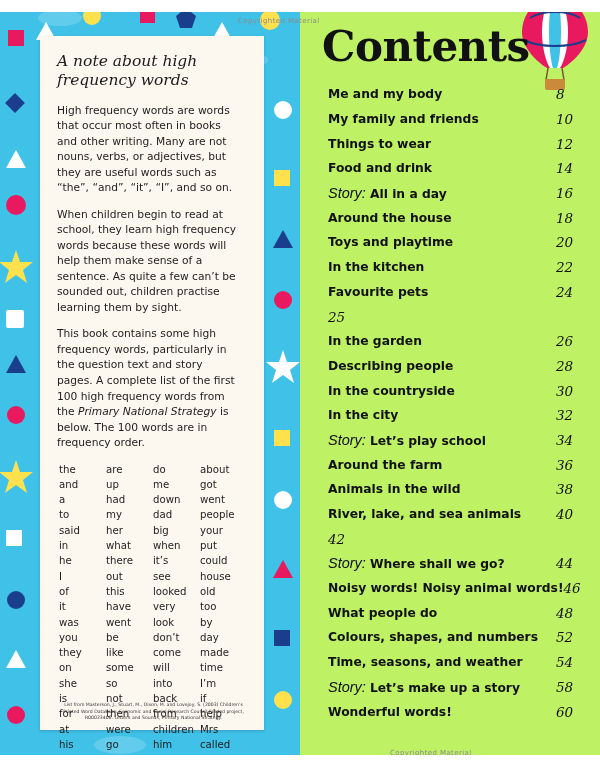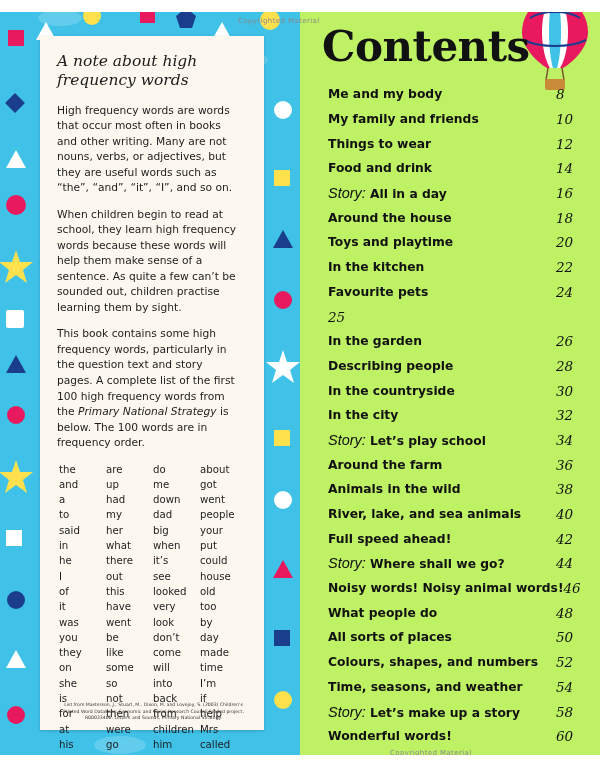--- a/index.html
+++ b/index.html
@@ -374,38 +374,33 @@
         </div>
         <div class="toc-row">
           <div class="toc-label">Animals in the wild</div>
           <div class="toc-page">38</div>
         </div>
         <div class="toc-row">
           <div class="toc-label">River, lake, and sea animals</div>
           <div class="toc-page">40</div>
         </div>
         <div class="toc-row">
-          <div class="toc-label">Full speed ahead!</div>
           <div class="toc-page">42</div>
         </div>
         <div class="toc-row">
           <div class="toc-label"><span class="story-tag">Story: </span>Where shall we go?</div>
           <div class="toc-page">44</div>
         </div>
         <div class="toc-row">
           <div class="toc-label">Noisy words! Noisy animal words!</div>
           <div class="toc-page">46</div>
         </div>
         <div class="toc-row">
           <div class="toc-label">What people do</div>
           <div class="toc-page">48</div>
-        </div>
-        <div class="toc-row">
-          <div class="toc-label">All sorts of places</div>
-          <div class="toc-page">50</div>
         </div>
         <div class="toc-row">
           <div class="toc-label">Colours, shapes, and numbers</div>
           <div class="toc-page">52</div>
         </div>
         <div class="toc-row">
           <div class="toc-label">Time, seasons, and weather</div>
           <div class="toc-page">54</div>
         </div>
         <div class="toc-row">

